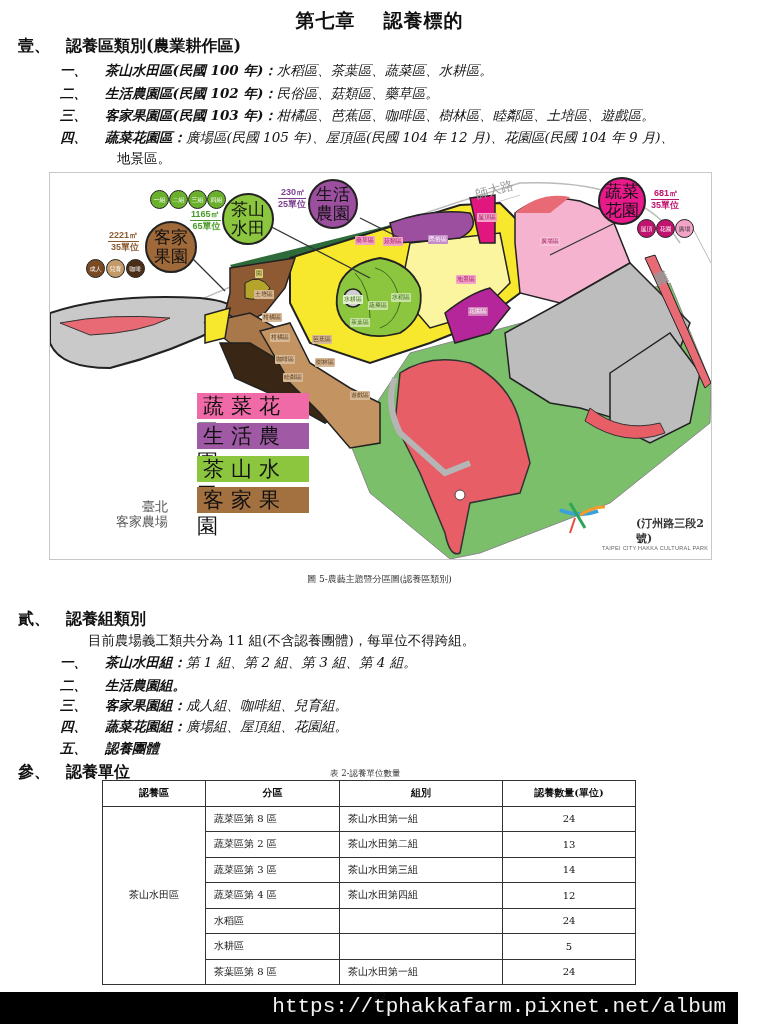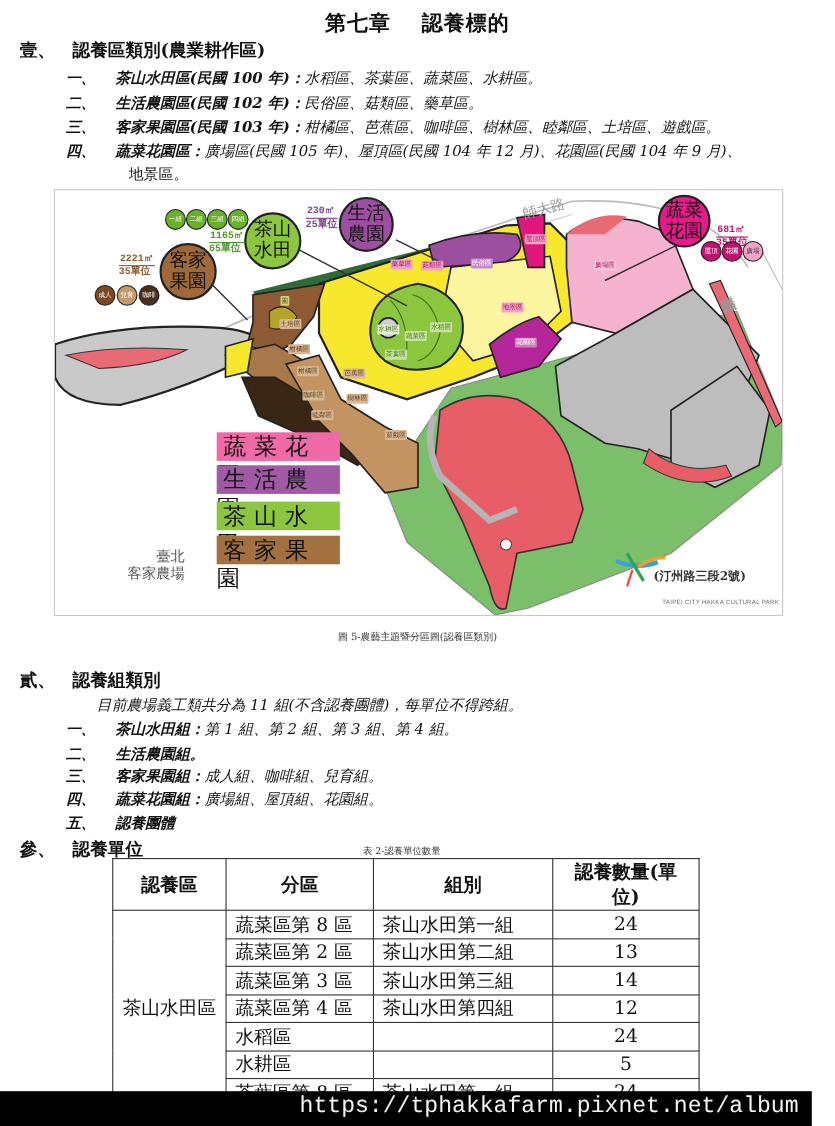--- a/index.html
+++ b/index.html
@@ -9,43 +9,43 @@
   }
   .abs { position:absolute; }
   .title { left:0; width:759px; top:8px; text-align:center; font-size:19px; font-weight:bold; letter-spacing:1px; }
   .title span + span { margin-left:28px; }
   .h1 { left:18px; font-size:16px; font-weight:bold; }
   .h1 .num { display:inline-block; width:48px; }
   .item { left:60px; font-size:13.5px; white-space:nowrap;font-style:italic; }
   .item .num { display:inline-block; width:45px; font-weight:bold; }
   .item .lbl { font-weight:bold; }
   .cont { left:117px; font-size:13.5px; }
-  .para { left:88px; font-size:13.5px;font-style:italic; }
+  .para { left:88px; font-size:13.5px; }
 
   
   .map { left:49px; top:172px; width:661px; height:386px; border:1px solid #c8c8c8; background:#fff; overflow:hidden; }
   .map svg { position:absolute; left:0; top:0; }
   .fig-caption { left:0; width:759px; top:573px; text-align:center; font-size:9px; color:#333; }
 
   .legend-box { position:absolute; left:147px; width:112px; height:26px; font-size:21px; line-height:26px; letter-spacing:7px; text-indent:6px; color:#111; font-family:"DejaVu Serif",serif; }
   .map-title { position:absolute; left:122px; top:340px; font-size:24px; font-weight:bold; letter-spacing:6px; color:#111; }
   .map-sub { position:absolute; left:38px; top:326px; font-size:13px; line-height:15px; color:#555; font-family:"DejaVu Serif",serif; text-align:right; width:80px; }
   .bubble { position:absolute; border-radius:50%; border:2px solid #222; display:flex; align-items:center; justify-content:center; text-align:center; font-size:17px; line-height:19px; color:#111; font-family:"DejaVu Sans",sans-serif; }
-  .area-stat { position:absolute; font-size:9px; line-height:11px; text-align:left; font-family:Liberation Mono, monospace; font-weight:bold; }
+  .area-stat { position:absolute; font-size:9px; line-height:11px; text-align:right; font-family:Liberation Sans, sans-serif; font-weight:bold; }
   .area-stat .a { border-bottom:1px solid currentColor; padding:0 1px; }
   .chip { position:absolute; width:17px; height:17px; border-radius:50%; border:1.5px solid #222; font-size:6px; line-height:17px; text-align:center; color:#fff; font-family:"DejaVu Sans",sans-serif; }
   .road { position:absolute; color:#999; font-size:13px; font-family:"DejaVu Sans",sans-serif; }
   .zone-lbl { position:absolute; font-size:6px; padding:0 1px; border-radius:1px; font-family:"DejaVu Sans",sans-serif; }
-  .logo-addr { position:absolute; left:544px; top:343px; font-size:11px; font-weight:bold; color:#333; }
+  .logo-addr { position:absolute; left:586px; top:343px; font-size:11px; font-weight:bold; color:#333; }
   .logo-name { position:absolute; left:554px; top:357px; font-size:11px; color:#2a7b96; font-family:"DejaVu Sans",sans-serif; letter-spacing:0.5px; }
   .logo-en { position:absolute; left:552px; top:372px; font-size:5.5px; color:#666; font-family:"Liberation Sans",sans-serif; letter-spacing:0.3px; }
 
   
   .tbl-caption { left:330px; top:768px; font-size:8.5px; color:#333;text-align:center; }
-  table.units { position:absolute; left:102px; top:780px; border-collapse:collapse; font-size:17px; }
+  table.units { position:absolute; left:102px; top:780px; border-collapse:collapse; font-size:10px; }
   table.units th, table.units td { border:1px solid #333; height:24.5px; padding:0 8px; }
   table.units th { font-weight:bold; text-align:center; }
   table.units td.num { text-align:center; }
   table.units td.region { text-align:center; }
 
   .page-num { left:0; width:759px; top:990px; text-align:center; font-size:11px; z-index:3; }
   .footer { left:0; top:992px; width:738px; height:32px; background:#000000; }
   .footer-url { position:absolute; right:12px; top:3px; font-family:"Liberation Mono","DejaVu Sans Mono",monospace; font-size:21px; color:#f2f2f2; }
 </style>
 </head>
@@ -151,21 +151,21 @@
   <div class="chip" style="left:138px; top:17px; background:#6ab02c;">三組</div>
   <div class="chip" style="left:157px; top:17px; background:#6ab02c;">四組</div>
 
   <div class="bubble" style="left:258px; top:6px; width:46px; height:46px; background:#9b4f9e;">生活農園</div>
   <div class="area-stat" style="left:228px; top:14px; color:#7b3f8e;">
     <div class="a">230㎡</div>
     <div>25單位</div>
   </div>
 
   <div class="bubble" style="left:548px; top:4px; width:44px; height:44px; background:#e8198b;">蔬菜花園</div>
-  <div class="area-stat" style="left:601px; top:31px; color:#c0136f;">
+  <div class="area-stat" style="left:601px; top:15px; color:#c0136f;">
     <div class="a">681㎡</div>
     <div>35單位</div>
   </div>
   <div class="chip" style="left:587px; top:46px; background:#c0136f;">屋頂</div>
   <div class="chip" style="left:606px; top:46px; background:#c0136f;">花園</div>
   <div class="chip" style="left:625px; top:46px; background:#f3a3c8; color:#333;">廣場</div>
 
   <div class="zone-lbl" style="left:305px; top:63px; background:#f3a3c8; color:#a0135e;">藥草區</div>
   <div class="zone-lbl" style="left:333px; top:64px; background:#f3a3c8; color:#a0135e;">菇類區</div>
   <div class="zone-lbl" style="left:378px; top:62px; background:#c58cc8; color:#fff;">民俗區</div>

